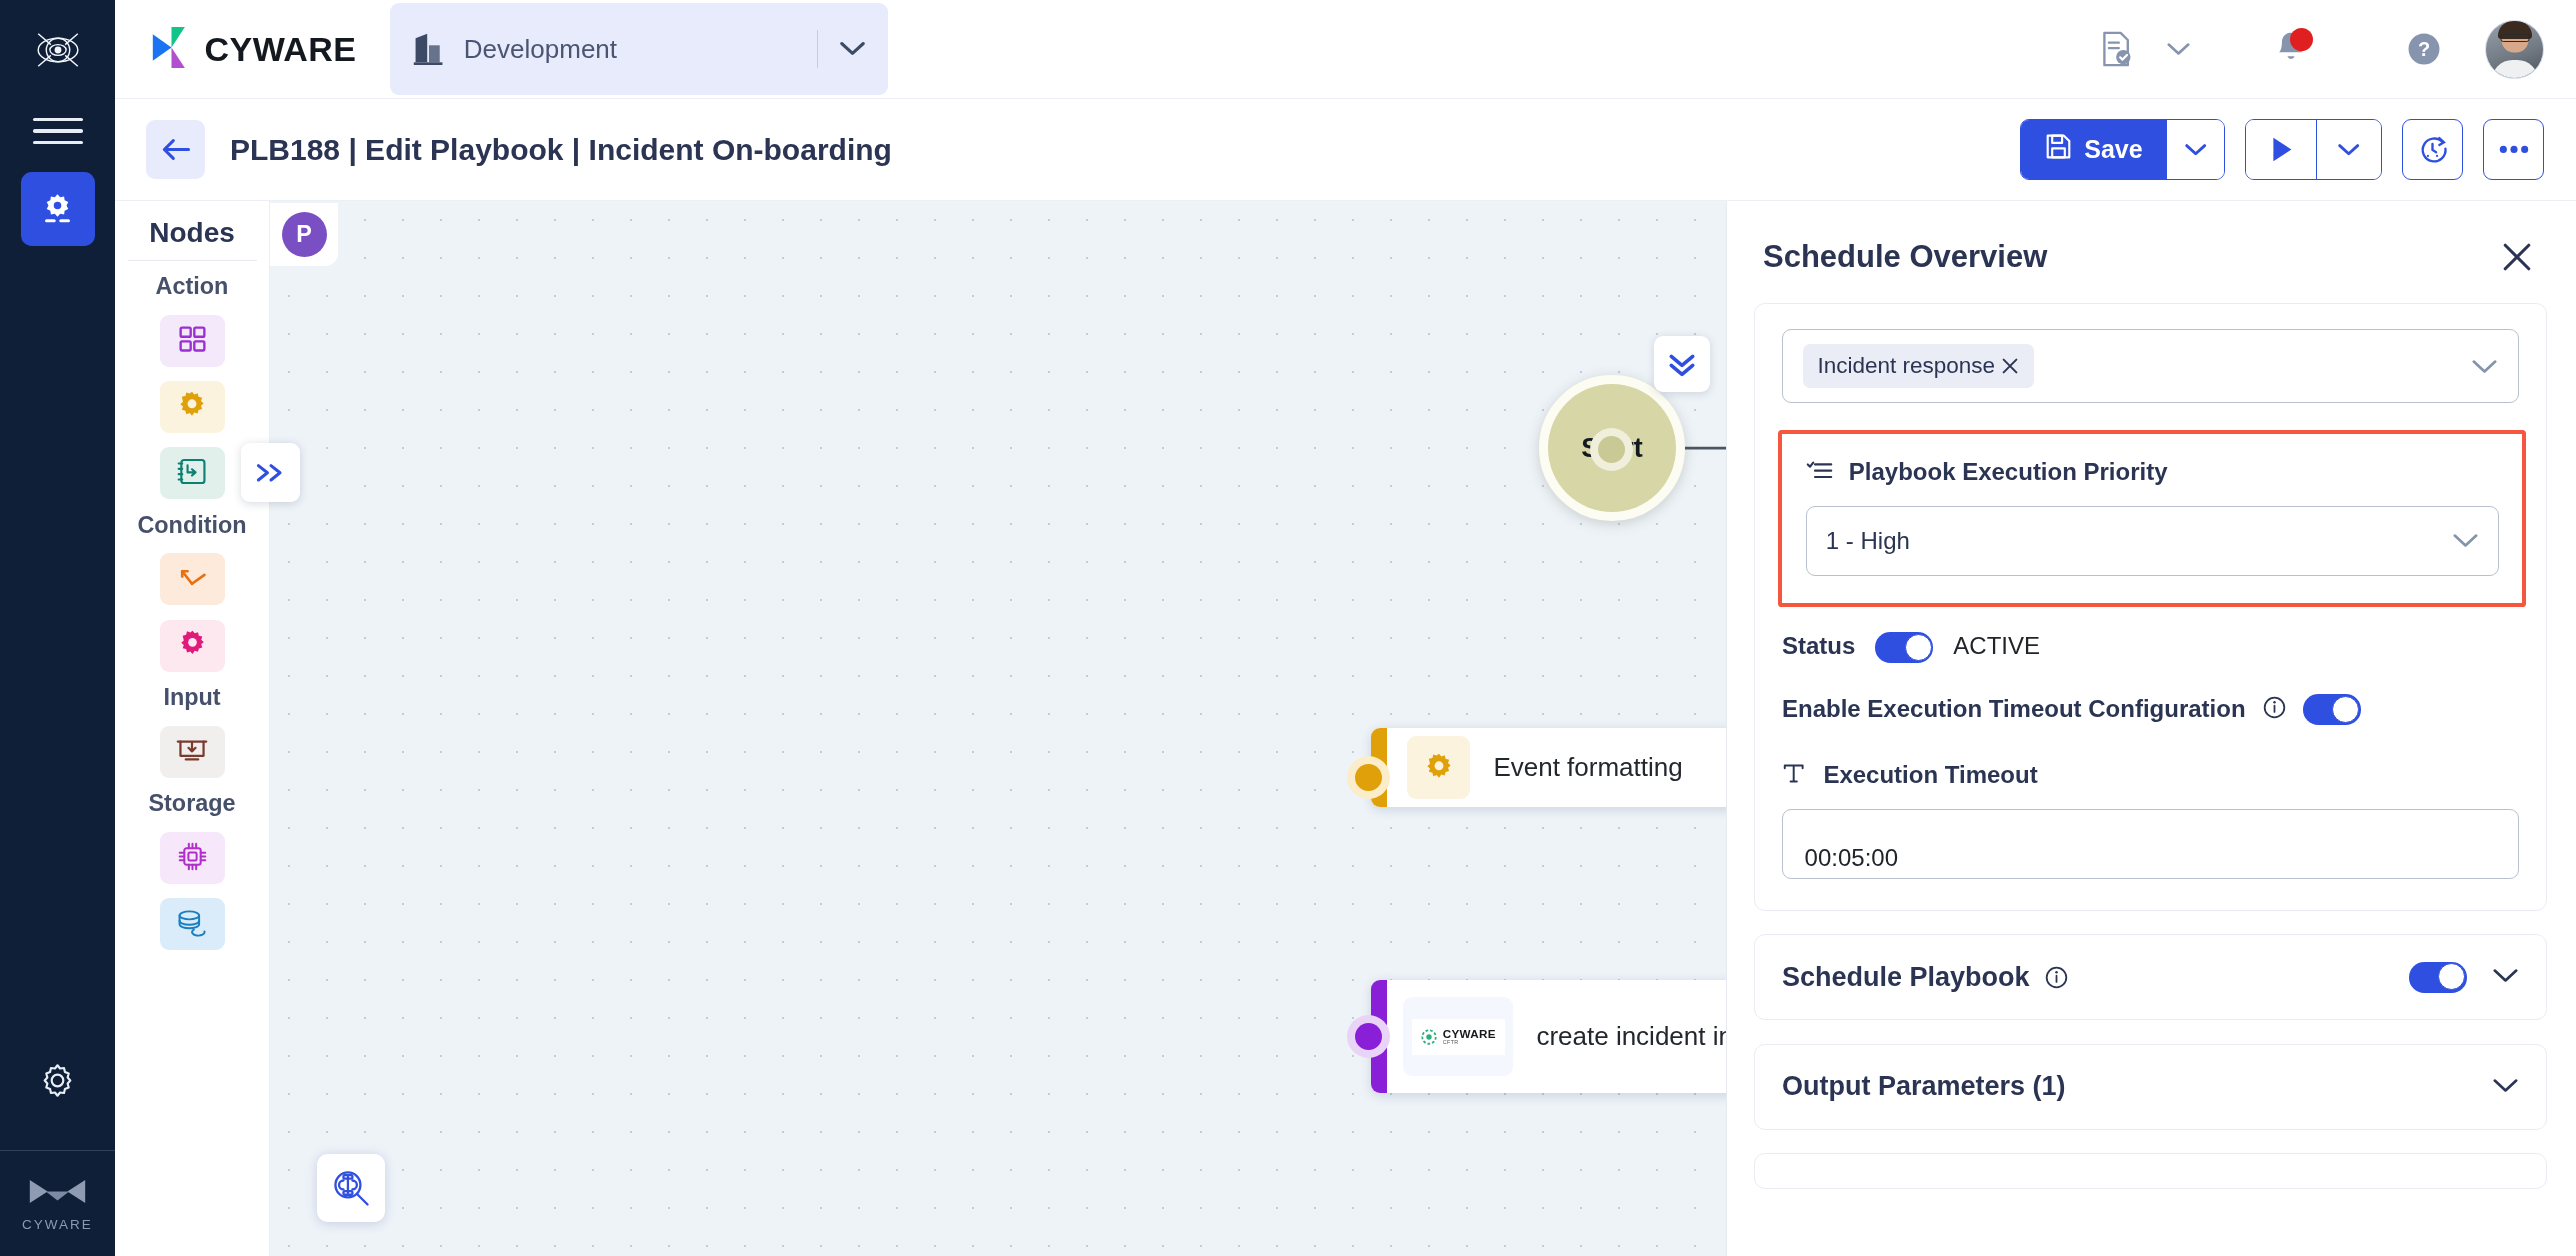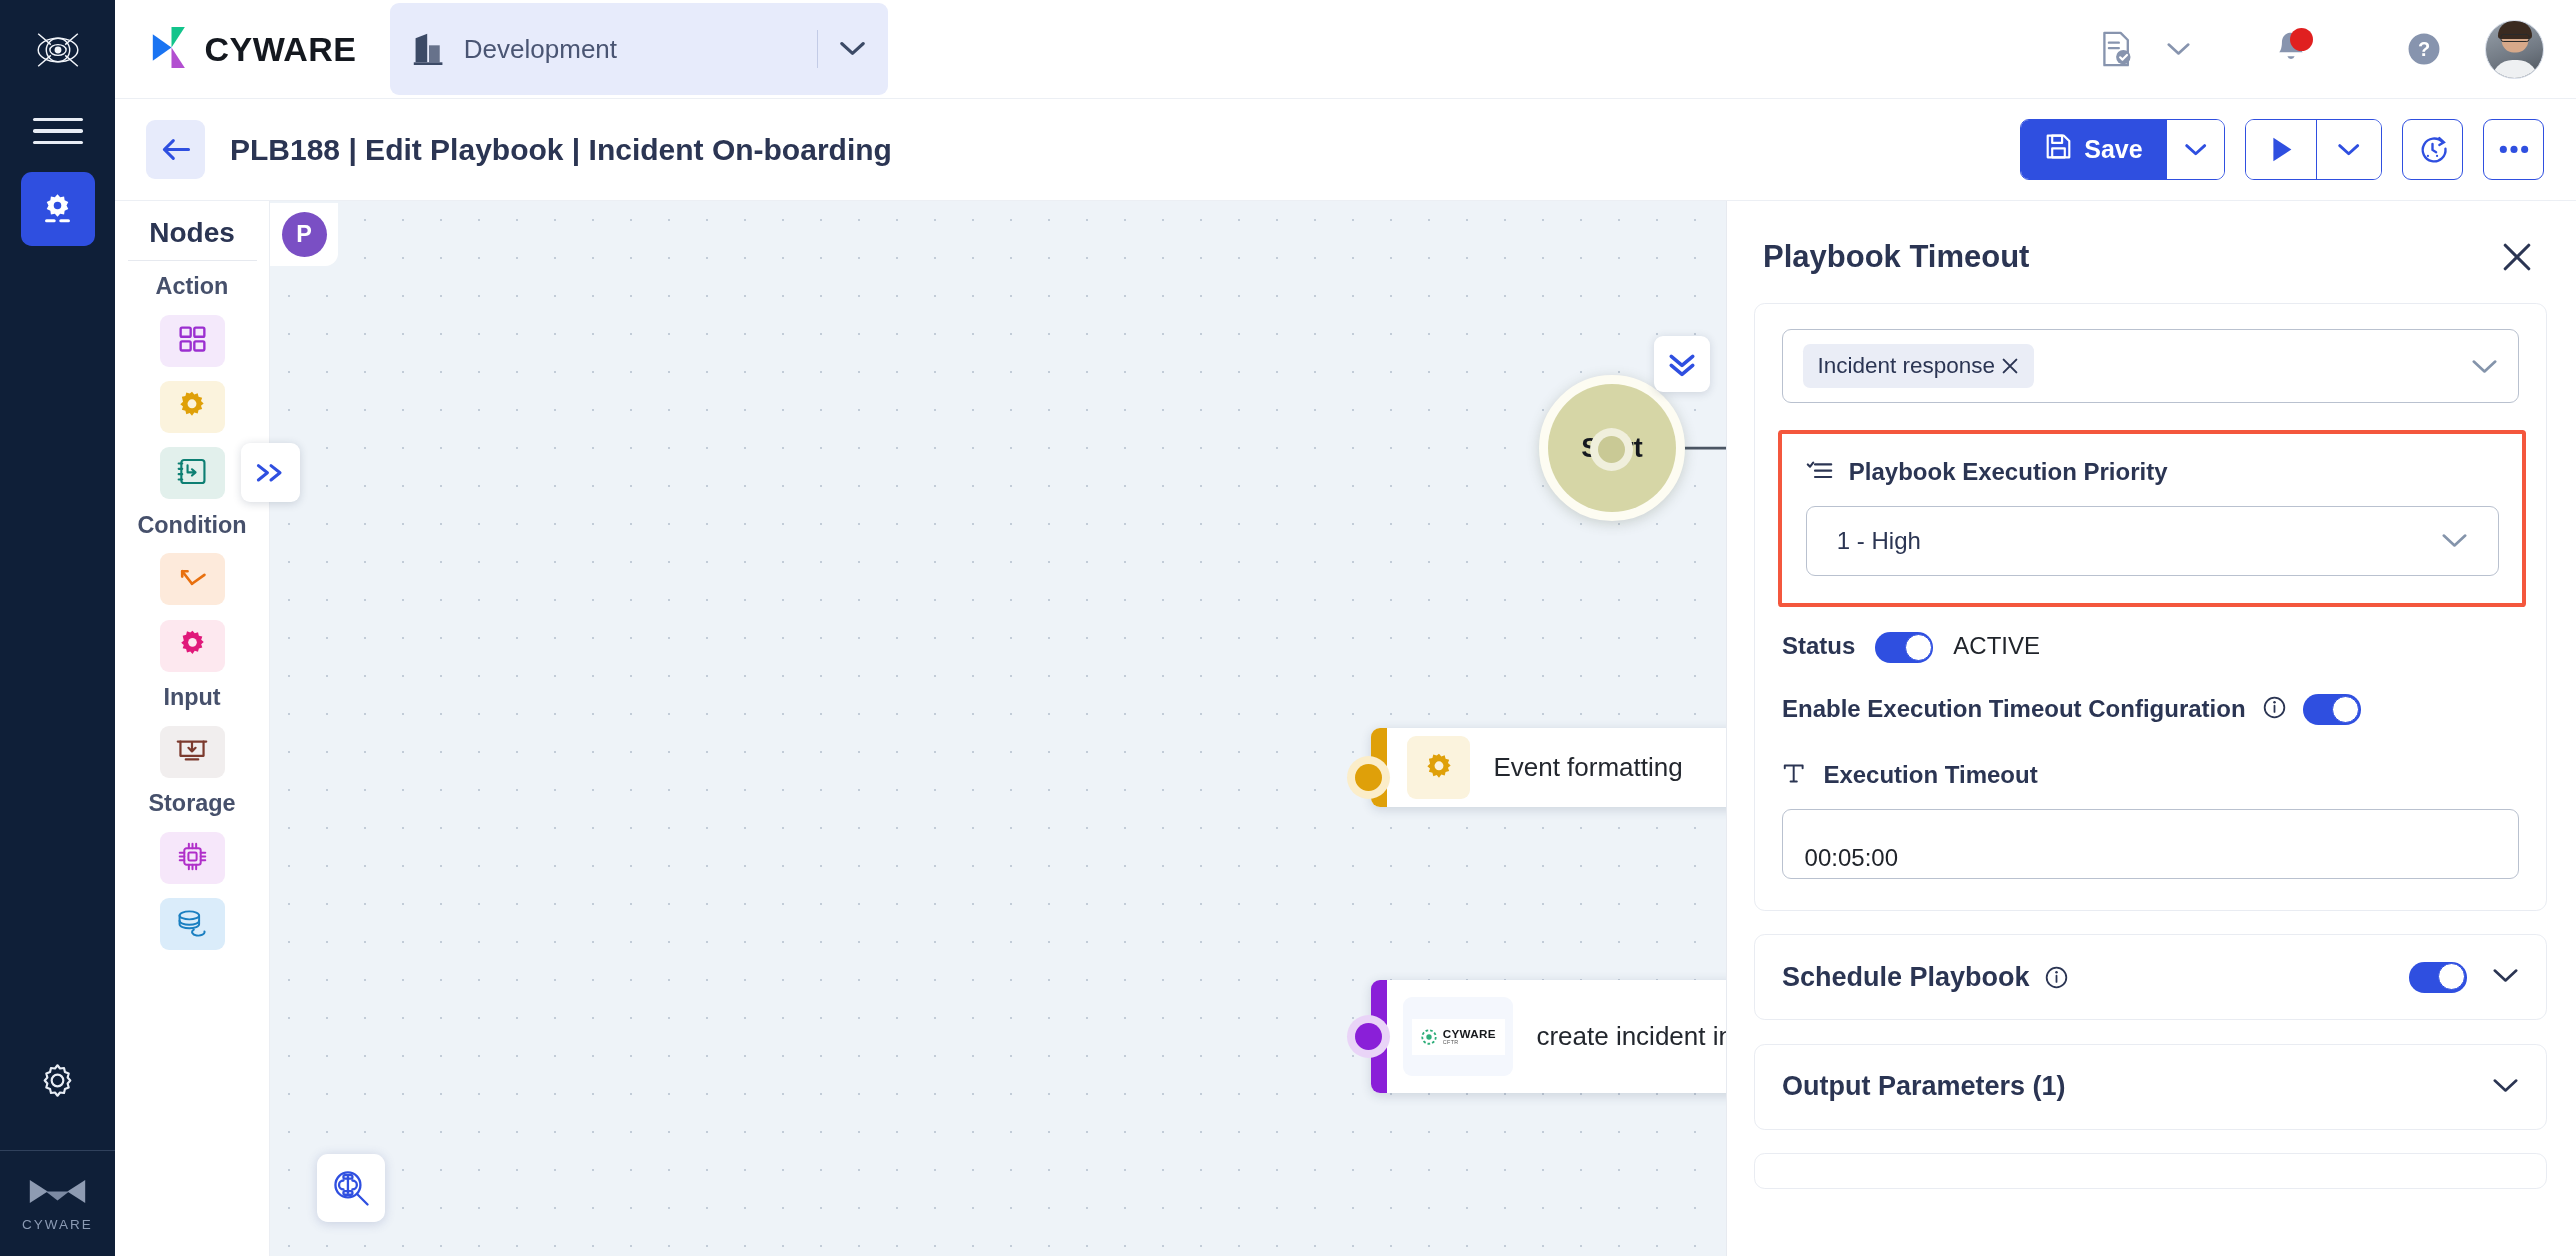--- a/index.html
+++ b/index.html
@@ -225,21 +225,21 @@
   .sel-caret { margin-left:auto; display:flex; }
 
   .hl-box {
     border: 4.5px solid #f4573d; border-radius:3.6px; padding: 23.4px 23.4px 27px 23.4px;
     margin-top: 27px; margin-bottom: 25px; margin-left:-3.6px; margin-right:-7.2px;
   }
   .field-label-row { display:flex; align-items:center; gap:16px; }
   .field-label { font-size:24px; font-weight:700; color:#2b3553; }
   .select-box {
     margin-top: 20px; height: 70px; border:1.3px solid #b9c1cf; border-radius:9px;
-    display:flex; align-items:center; padding: 0 30px; cursor:pointer;
+    display:flex; align-items:center; padding: 0 19px; cursor:pointer;
   }
   .select-val { font-size:24px; color:#2b3553; }
 
   .row-status { display:flex; align-items:flex-start; gap:20px; margin-top: 5.4px; }
   .row-label { font-size:24px; font-weight:700; color:#2b3553; }
   .row-value { font-size:24px; color:#20242b; }
   .toggle {
     width:58px; height:31px; border-radius:15.3px; background:#2f4fe0; position:relative; cursor:pointer; flex:none;
   }
   .toggle .knob {
@@ -604,21 +604,21 @@
       <div class="fnode-label">create incident in</div>
     </div>
     <div class="port port-purple" style="left:1077px; top:814px;">
         <i></i>
       </div>
 
   </div>
 
   <div class="panel">
     <div class="panel-head">
-      <div class="panel-title">Playbook Timeout</div>
+      <div class="panel-title">Schedule Overview</div>
       <div class="panel-close">
         <svg width="38" height="38" viewBox="0 0 42 42" fill="none" stroke="#2b3553" stroke-width="3.4" stroke-linecap="round">
             <path d="M8 8 L34 34 M34 8 L8 34"></path>
           </svg>
       </div>
     </div>
 
     <div class="panel-body">
 
       <div class="card">

